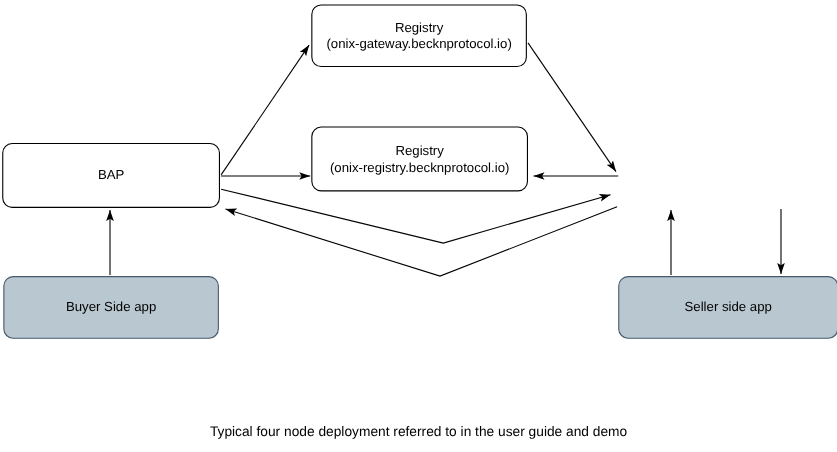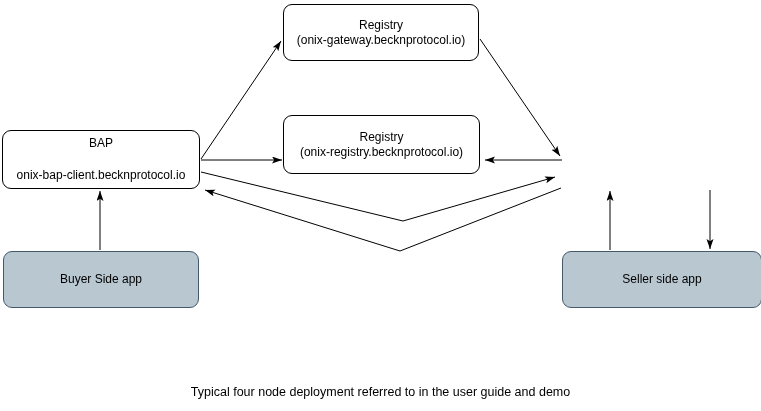--- a/index.html
+++ b/index.html
@@ -79,21 +79,20 @@
     </g>
   </svg>
 
   <div class="node" style="left:283px; top:4px; width:196px; height:57px;">
     <span class="node-line">Registry</span>
     <span class="node-line">(onix-gateway.becknprotocol.io)</span>
   </div>
 
   <div class="node" style="left:2px; top:130px; width:198px; height:59px;gap:17px;">
     <span class="node-line">BAP</span>
-    <span class="node-line">onix-bap-client.becknprotocol.io</span>
   </div>
 
   <div class="node" style="left:283px; top:115px; width:197px; height:59px;">
     <span class="node-line">Registry</span>
     <span class="node-line">(onix-registry.becknprotocol.io)</span>
   </div>
 
 
   <div class="node app" style="left:3px; top:251px; width:196px; height:57px;">
     <span class="node-line">Buyer Side app</span>

